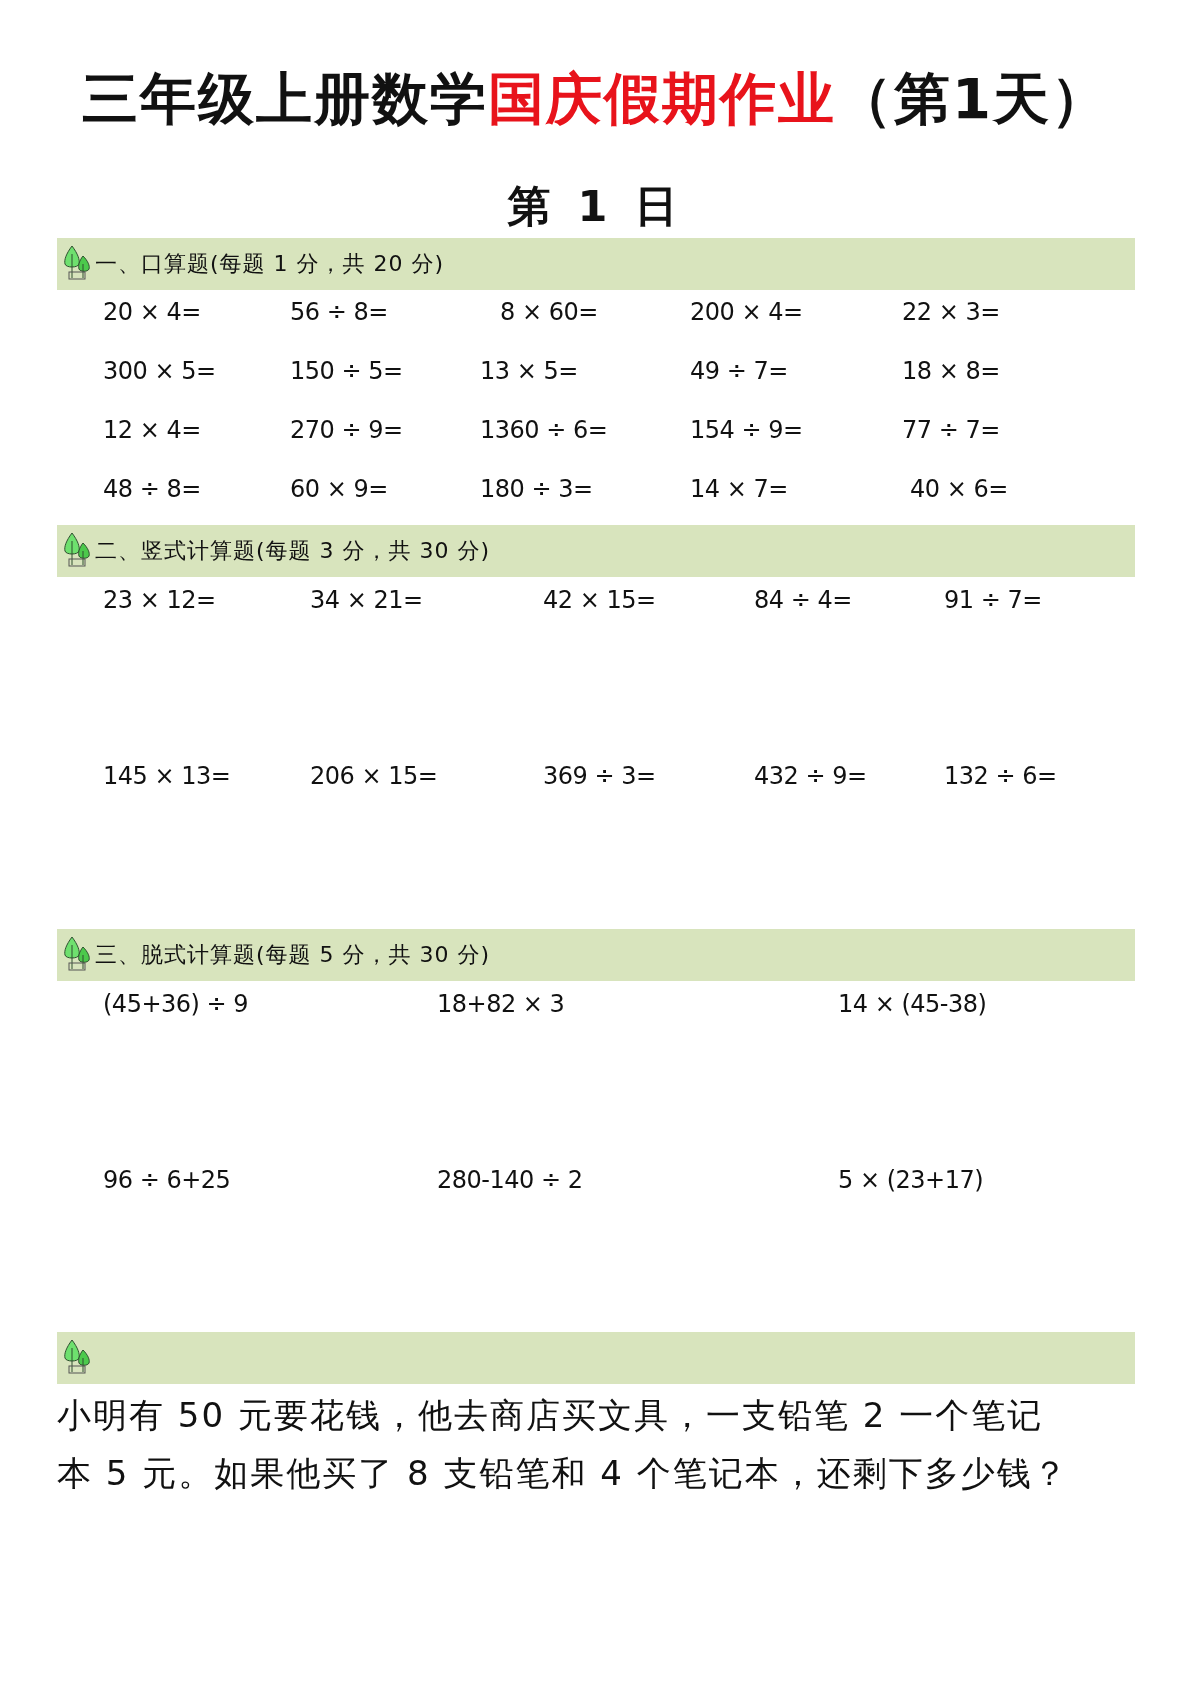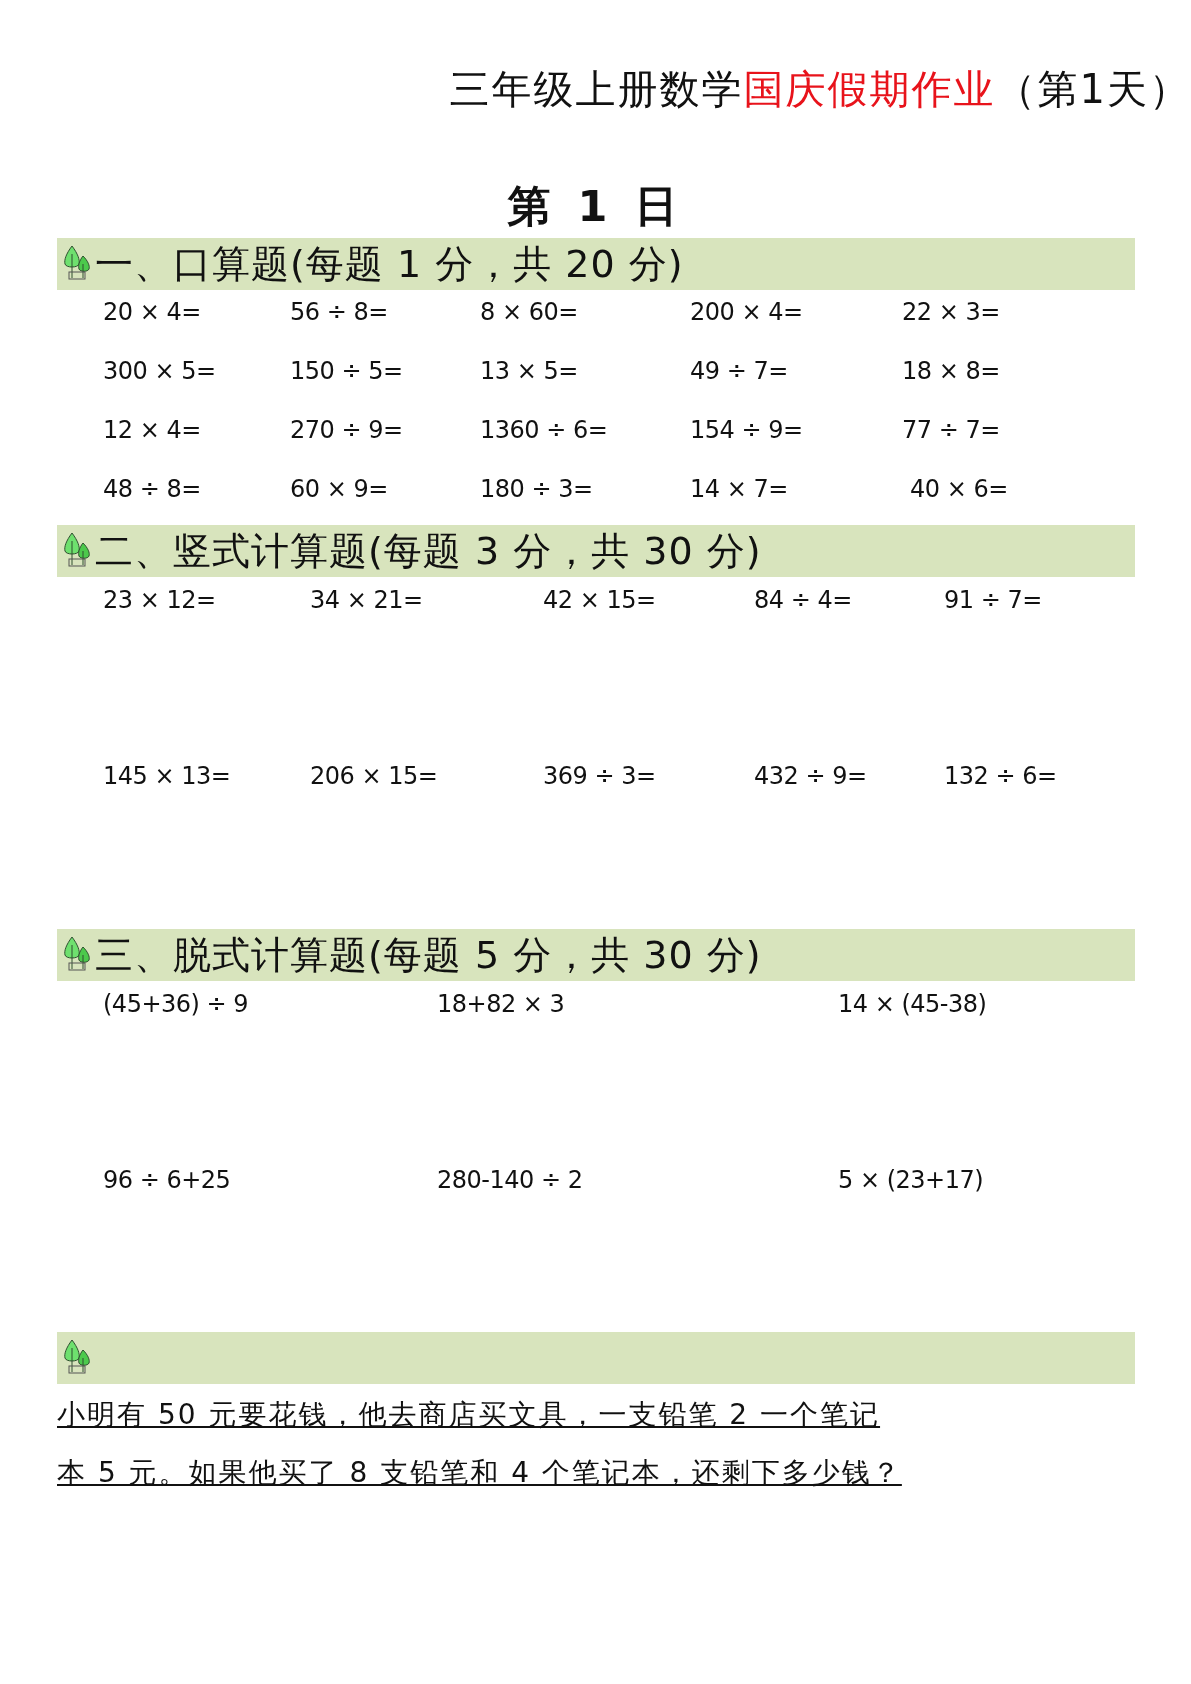--- a/index.html
+++ b/index.html
@@ -1,30 +1,30 @@
 <!DOCTYPE html>
 <html><head>
 <meta charset="utf-8">
 <style>
   html, body { margin: 0; padding: 0; background: #ffffff; }
   body { width: 1191px; height: 1684px; position: relative; overflow: hidden;
          font-family: "DejaVu Sans", "Liberation Sans", sans-serif; color: #111; }
-  .title { position: absolute; left: 0; width: 1191px; top: 62px; text-align: right;
-           font-size: 40px; font-weight: normal; letter-spacing: 2px; white-space: nowrap; }
+  .title { position: absolute; left: 0; width: 1191px; top: 62px; text-align: center;
+           font-size: 56px; font-weight: bold; letter-spacing: 2px; white-space: nowrap; }
   .title .red { color: #e8131b; }
   .subtitle { position: absolute; left: 0; width: 1191px; top: 178px; text-align: center;
               font-size: 43px; font-weight: bold; letter-spacing: 6px; }
   .band { position: absolute; left: 57px; width: 1078px; height: 52px; background: #d8e4bd;
           display: flex; align-items: center; }
   .band .icon { width: 28px; height: 40px; margin-left: 6px; margin-right: 4px; }
-  .band .label { font-size: 38px; white-space: nowrap; letter-spacing: 1px; }
+  .band .label { font-size: 22px; white-space: nowrap; letter-spacing: 1px; }
   .row { position: absolute; left: 0; width: 1191px; height: 50px; }
   .cell { position: absolute; font-size: 24px; white-space: nowrap; letter-spacing: -0.5px; }
-  .problem { position: absolute; left: 57px; width: 1090px; font-size: 28px; line-height: 58px;
-             letter-spacing: 2px; text-decoration: underline; }
+  .problem { position: absolute; left: 57px; width: 1090px; font-size: 34px; line-height: 58px;
+             letter-spacing: 2px; }
 </style>
 </head>
 <body>
 
 <svg width="0" height="0" style="position:absolute">
   <defs>
     <symbol id="tree" viewBox="0 0 28 40">
       <path d="M9 2 C3 10 1 16 2 20 C3 24 15 24 16 20 C17 16 15 10 9 2 Z" fill="#6ee06e" stroke="#2f4f2f" stroke-width="1"></path>
       <path d="M20 12 C16 17 15 22 16 25 C17 28 25 28 26 25 C27 22 25 17 20 12 Z" fill="#4cc94c" stroke="#2f4f2f" stroke-width="1"></path>
       <line x1="9" y1="10" x2="9" y2="34" stroke="#2f4f2f" stroke-width="1"></line>
@@ -41,21 +41,21 @@
 
 <div class="band" style="top:238px">
   <svg class="icon">
       <use href="#tree"></use>
     </svg>
   <span class="label">一、口算题(每题 1 分，共 20 分)</span>
 </div>
 <div class="row" style="top:298px">
   <span class="cell" style="left:103px">20 × 4=</span>
   <span class="cell" style="left:290px">56 ÷ 8=</span>
-  <span class="cell" style="left:480px">8 × 60=</span>
+  <span class="cell" style="left:500px">8 × 60=</span>
   <span class="cell" style="left:690px">200 × 4=</span>
   <span class="cell" style="left:902px">22 × 3=</span>
 </div>
 <div class="row" style="top:357px">
   <span class="cell" style="left:103px">300 × 5=</span>
   <span class="cell" style="left:290px">150 ÷ 5=</span>
   <span class="cell" style="left:480px">13 × 5=</span>
   <span class="cell" style="left:690px">49 ÷ 7=</span>
   <span class="cell" style="left:902px">18 × 8=</span>
 </div>

